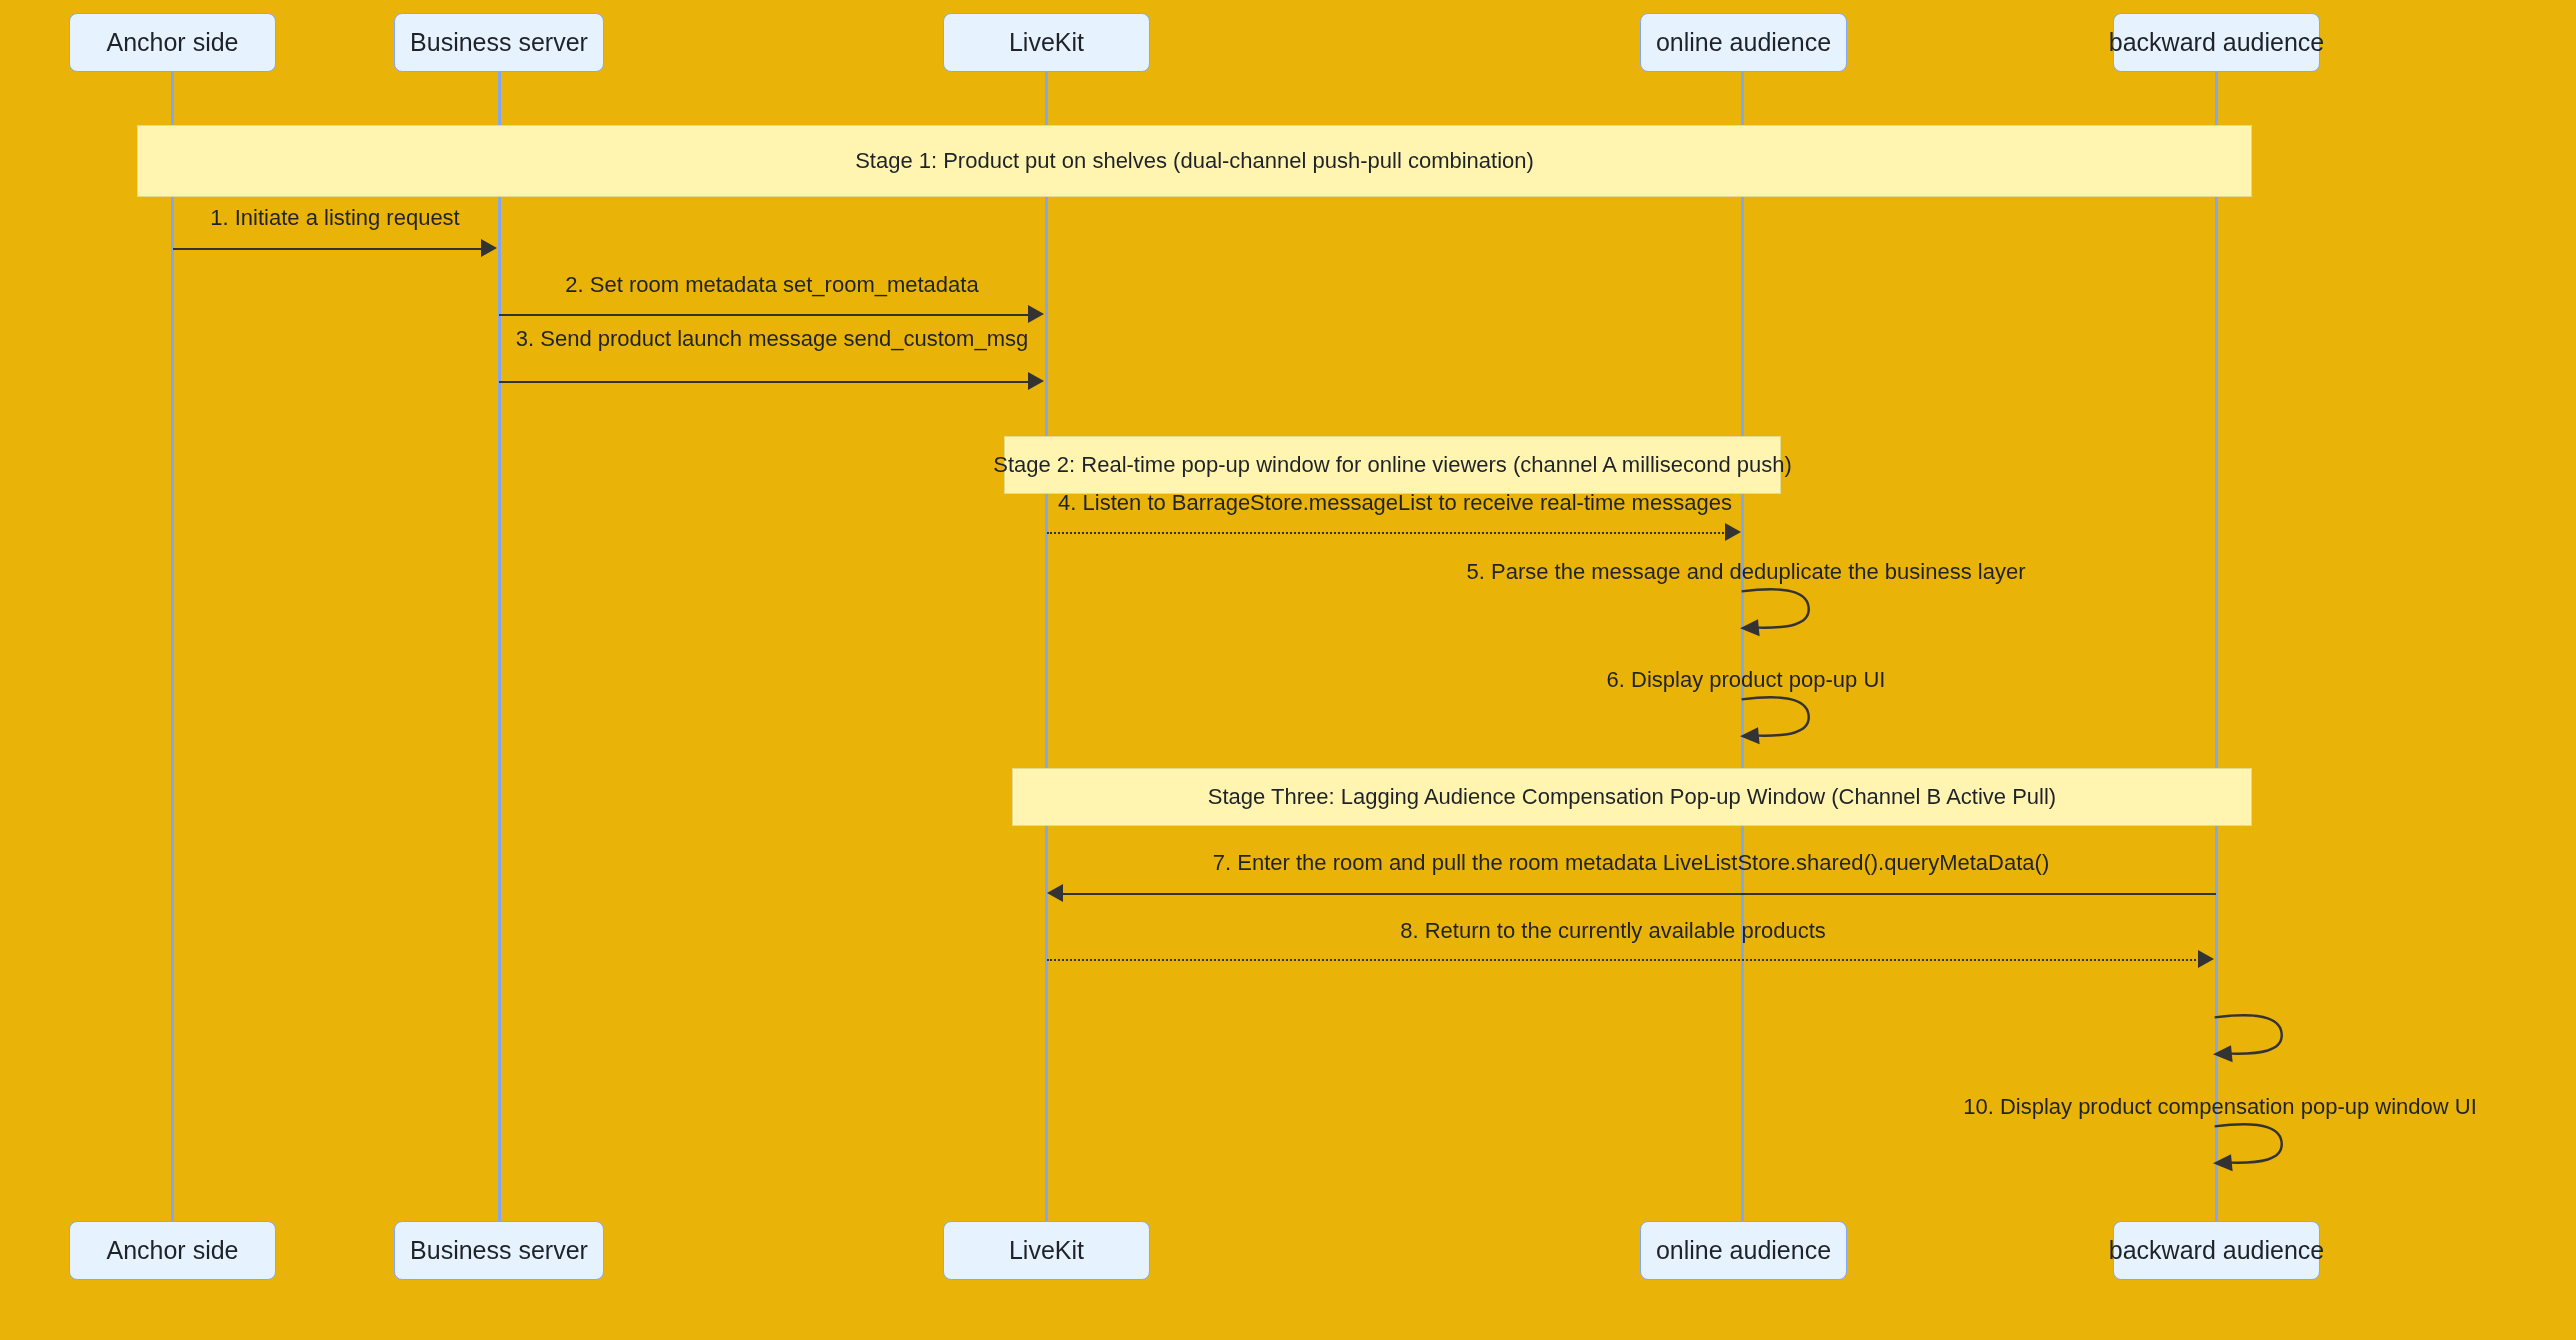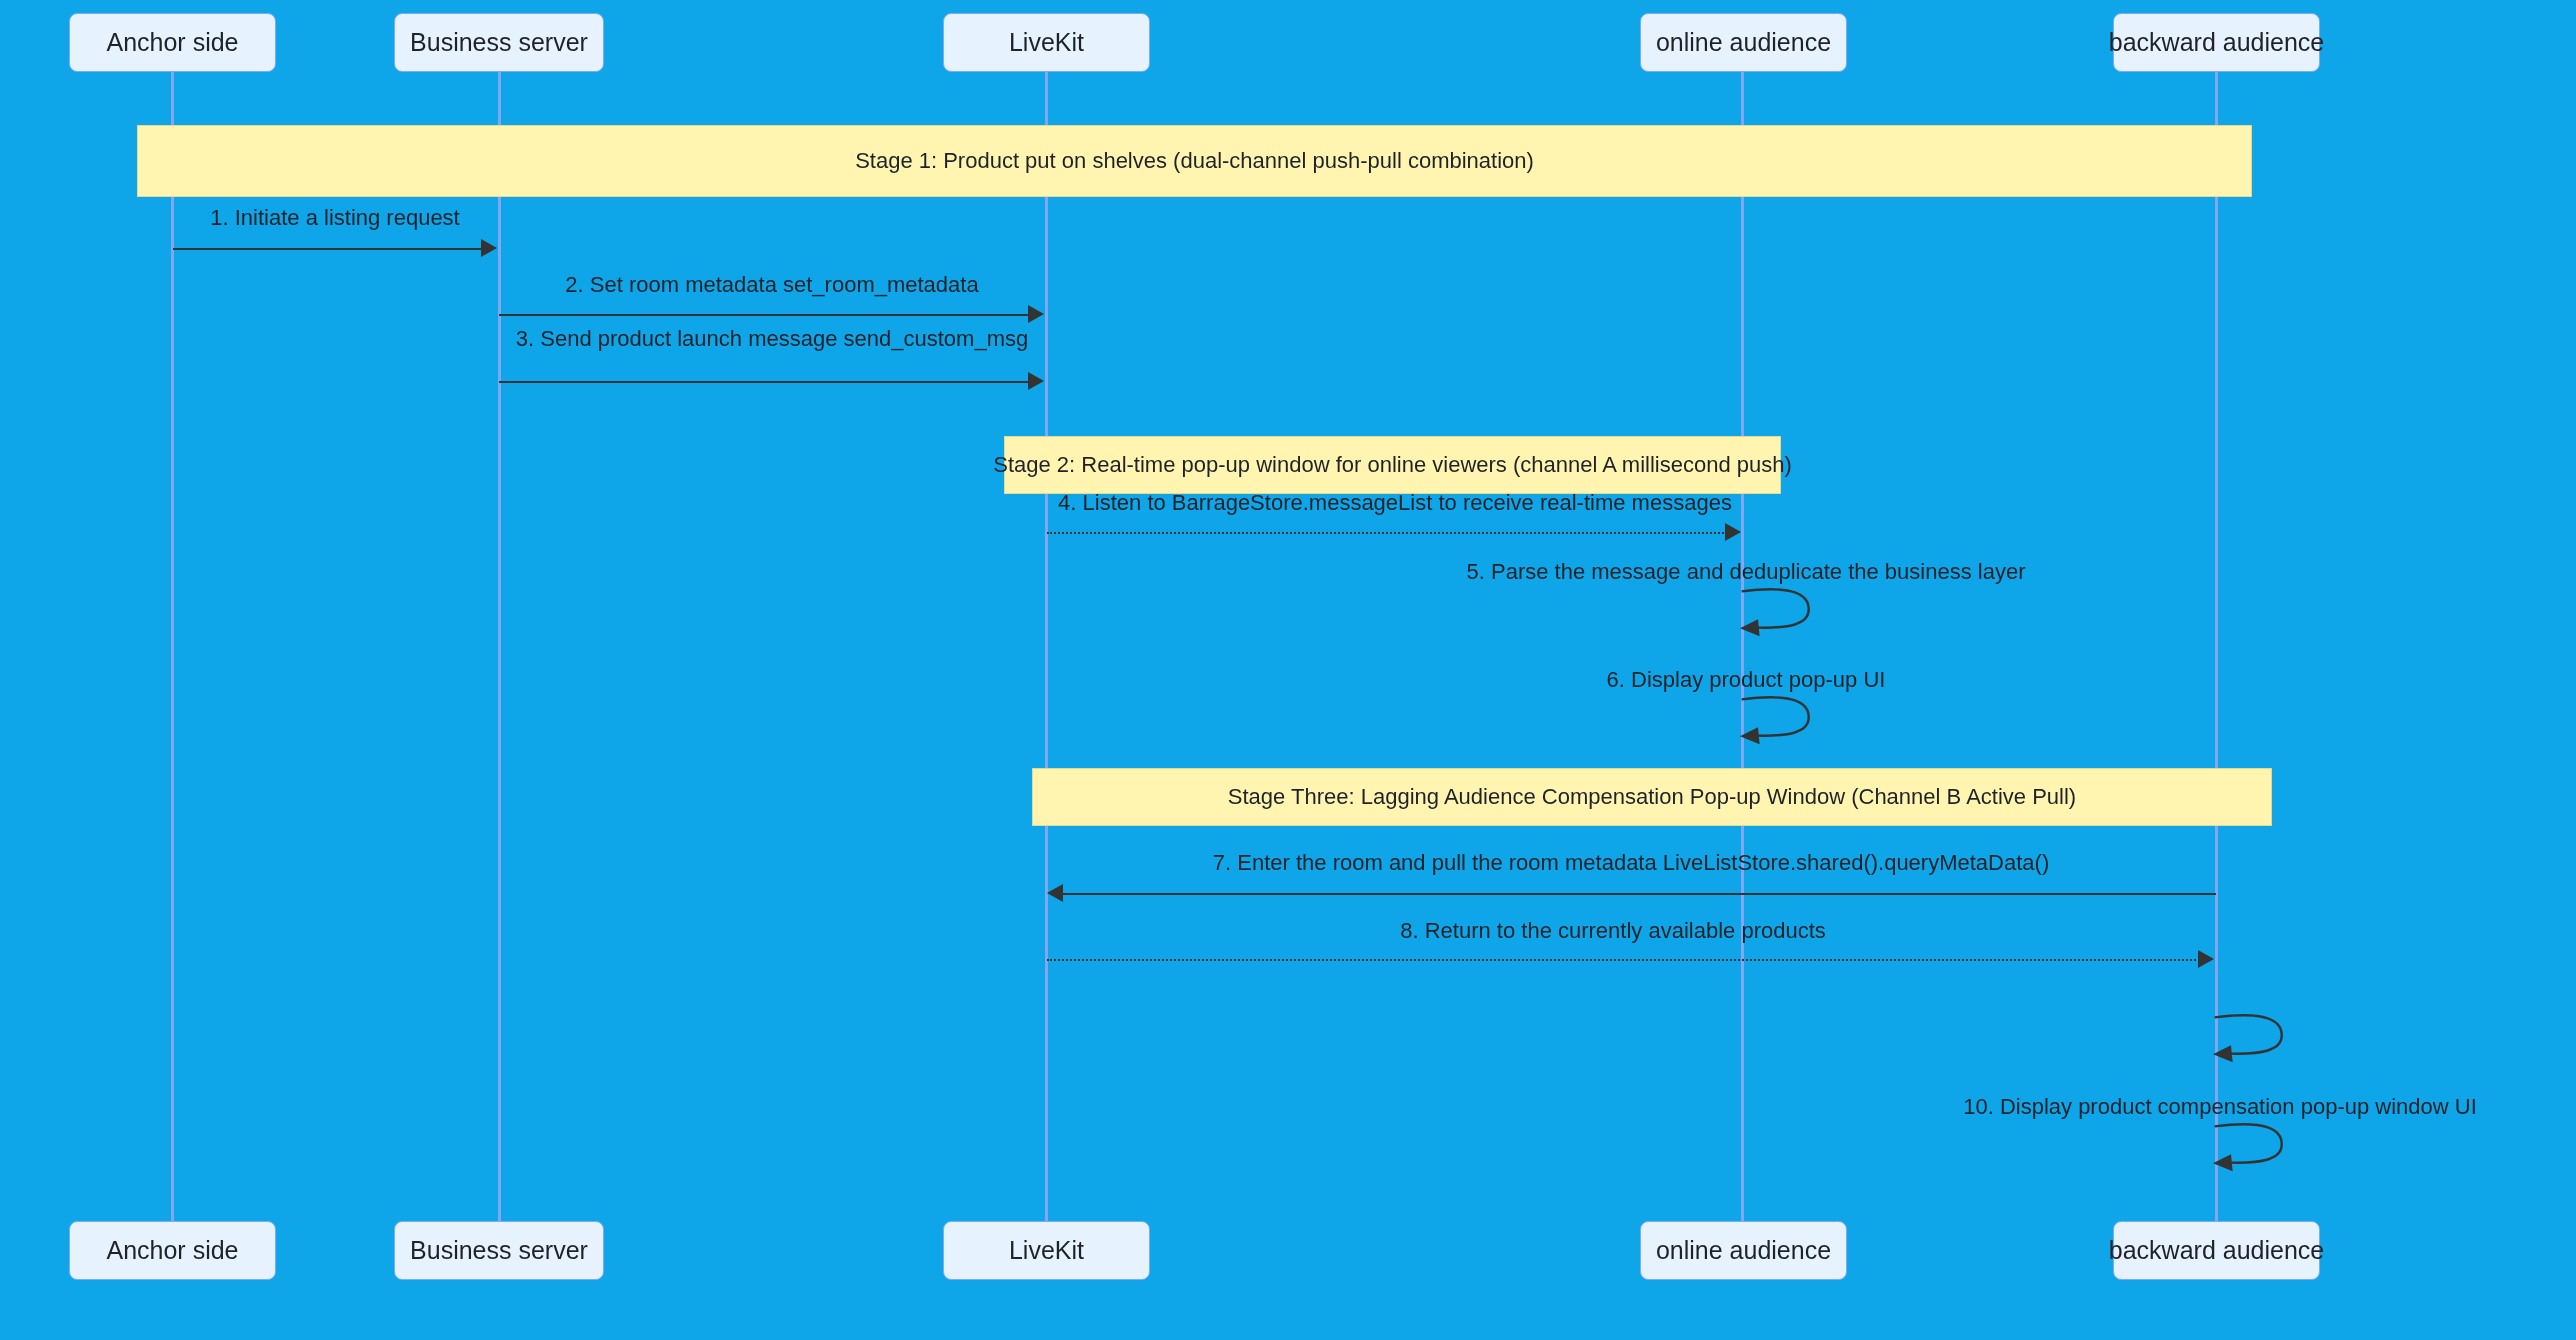--- a/index.html
+++ b/index.html
@@ -10,21 +10,21 @@
   body {
     width: 2576px;
     height: 1341px;
     font-family: "Liberation Sans", sans-serif;
     overflow: hidden;
   }
   #diagram {
     position: relative;
     width: 2576px;
     height: 1341px;
-    background: #0ea5e9;
+    background: #eab308;
   }
   .actor-box {
     position: absolute;
     box-sizing: border-box;
     background: #e6f2fd;
     border: 1.6px solid #7fa8f5;
     border-radius: 8.2px;
     display: flex;
     align-items: center;
     justify-content: center;
@@ -144,21 +144,21 @@
   </div>
 
   <div class="msg-label" style="left:1746px; top:667px;">6. Display product pop-up UI</div>
   <div class="self-loop" style="left:1740px; top:696px;">
     <svg width="90" height="46" viewBox="0 0 110 56">
       <path d="M2,4 C66,-4 84,8 84,26 C84,44 62,50 14,48" fill="none" stroke="#333333" stroke-width="3"></path>
       <polygon points="22,38 0,49 24,59" fill="#333333"></polygon>
     </svg>
   </div>
 
-  <div class="stage-band" style="left:1012px; top:768px; width:1240px; height:58px;margin-left:20px;">
+  <div class="stage-band" style="left:1012px; top:768px; width:1240px; height:58px;">
     <span>Stage Three: Lagging Audience Compensation Pop-up Window (Channel B Active Pull)</span>
   </div>
 
   <div class="msg-label" style="left:1631px; top:850px;">7. Enter the room and pull the room metadata LiveListStore.shared().queryMetaData()</div>
   <div class="msg-line" style="left:1061px; top:893px; width:1155px;"></div>
   <div class="arrow-head left" style="left:1047px; top:884px;"></div>
 
   <div class="msg-label" style="left:1581px; top:918px;margin-left:32px;">8. Return to the currently available products</div>
   <div class="msg-line dashed" style="left:1047px; top:959px; width:1153px;"></div>
   <div class="arrow-head right" style="left:2198px; top:950px;"></div>

